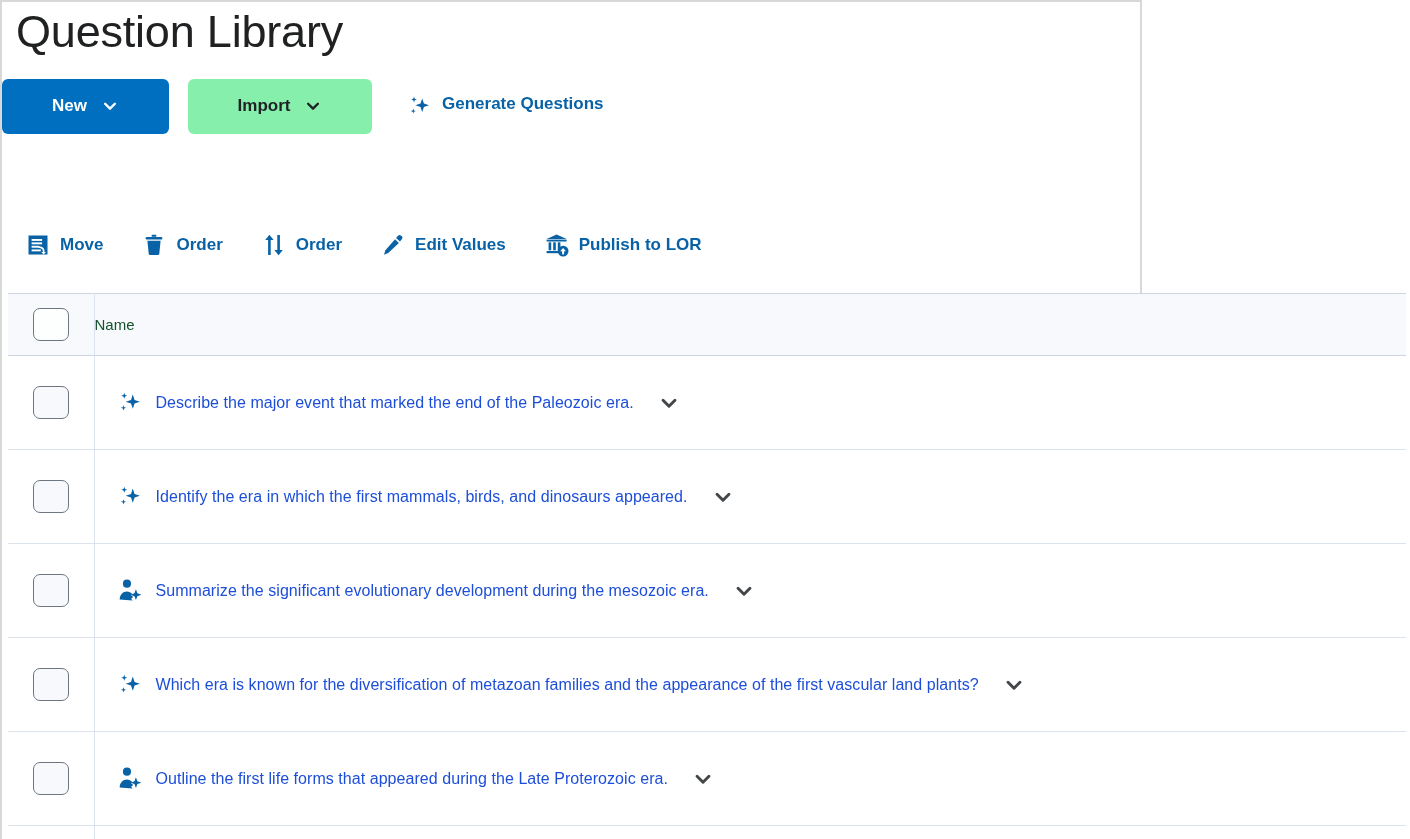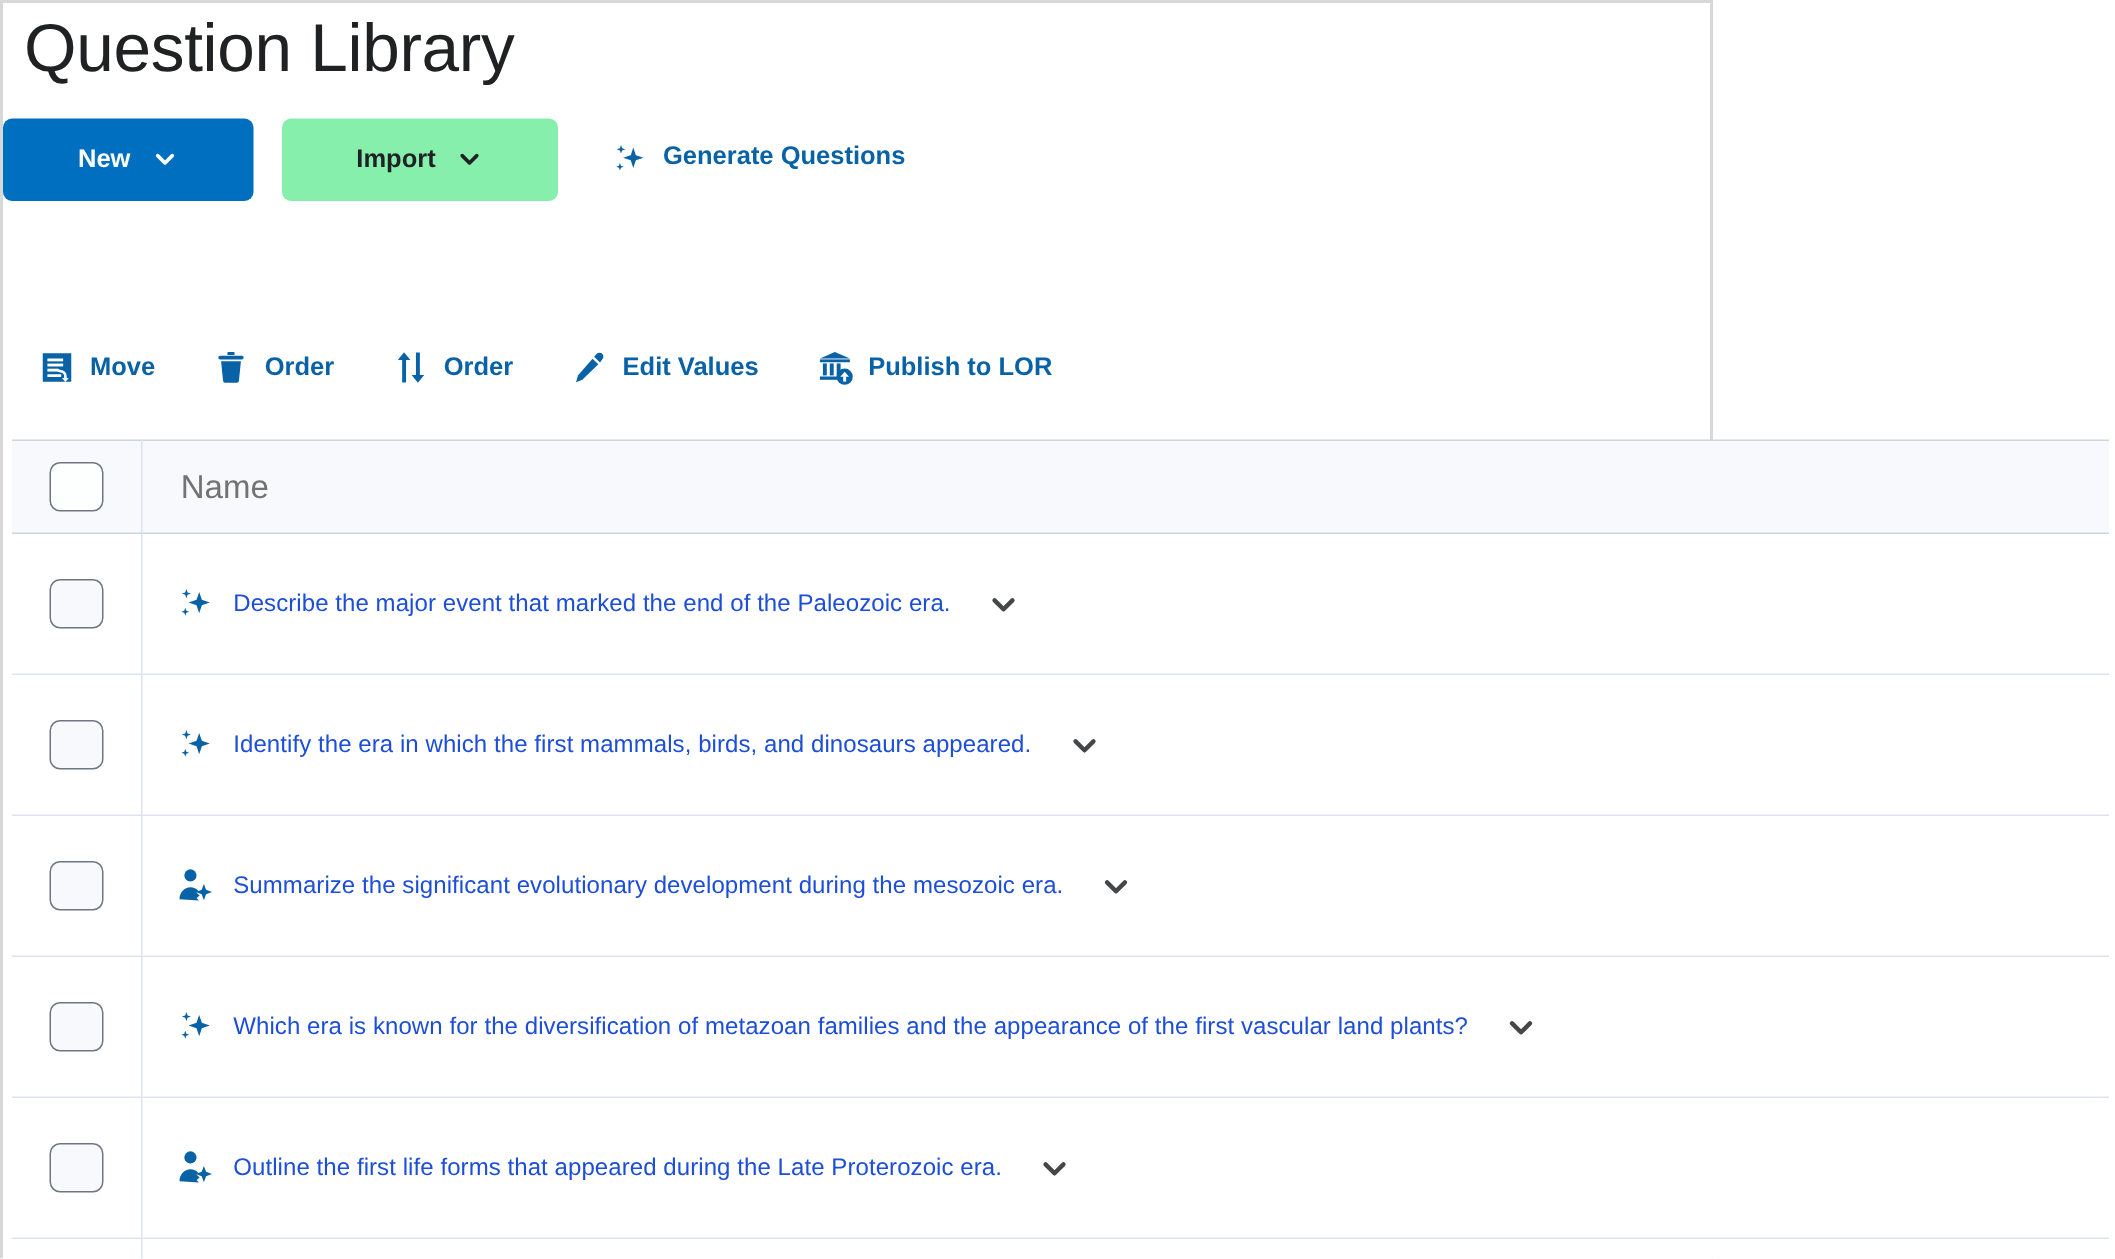--- a/index.html
+++ b/index.html
@@ -147,23 +147,22 @@
     border-top: 1px solid #cdd5e0;
     border-bottom: 1px solid #cdd5e0;
     height: 62px;
     padding: 0;
     font-weight: 400;
     text-align: left;
     vertical-align: middle;
   }
   .qtable thead th.th-check { border-right: 1px solid #dde3ec; }
   .qtable thead th.th-name {
-    font-size: 22px;
-    color: #737373;
-    padding-left: 26px;
+    font-size: 15px;
+    color: #14532d;
   }
 
   .qtable tbody td {
     border-bottom: 1px solid #dde3ec;
     height: 94px;
     padding: 0;
     vertical-align: middle;
     background: #ffffff;
   }
   .qtable tbody td.td-check { border-right: 1px solid #dde3ec; }

